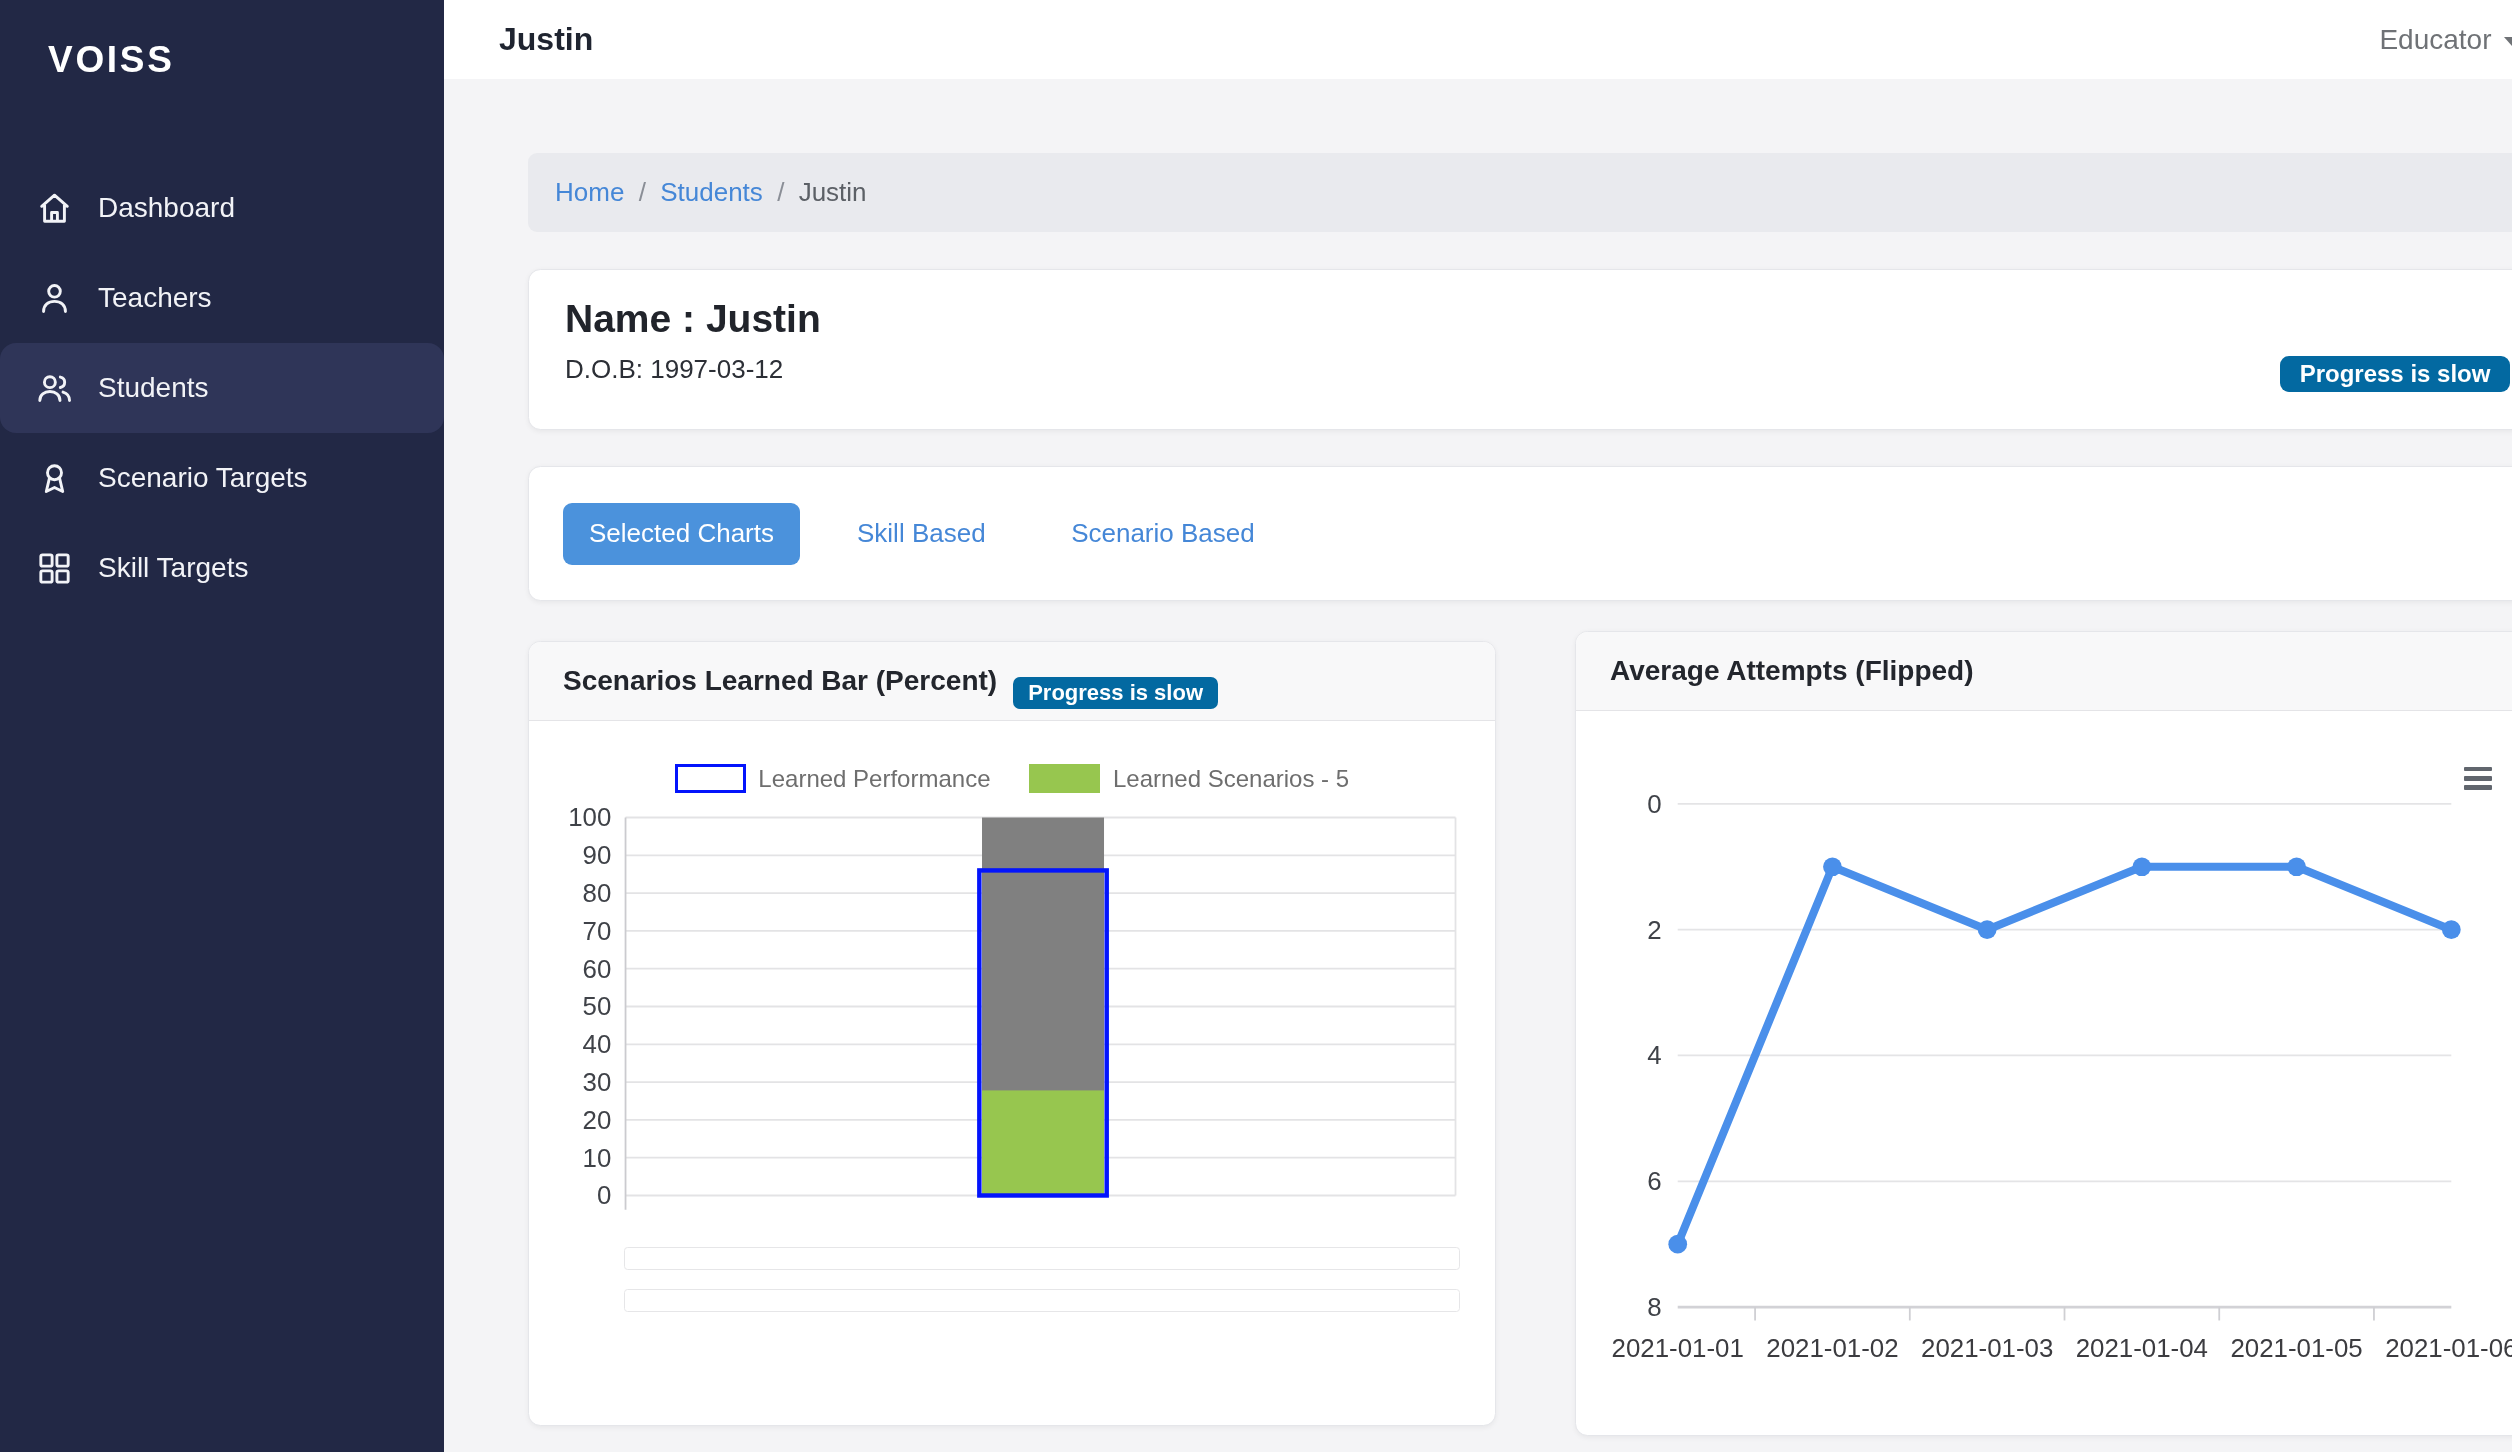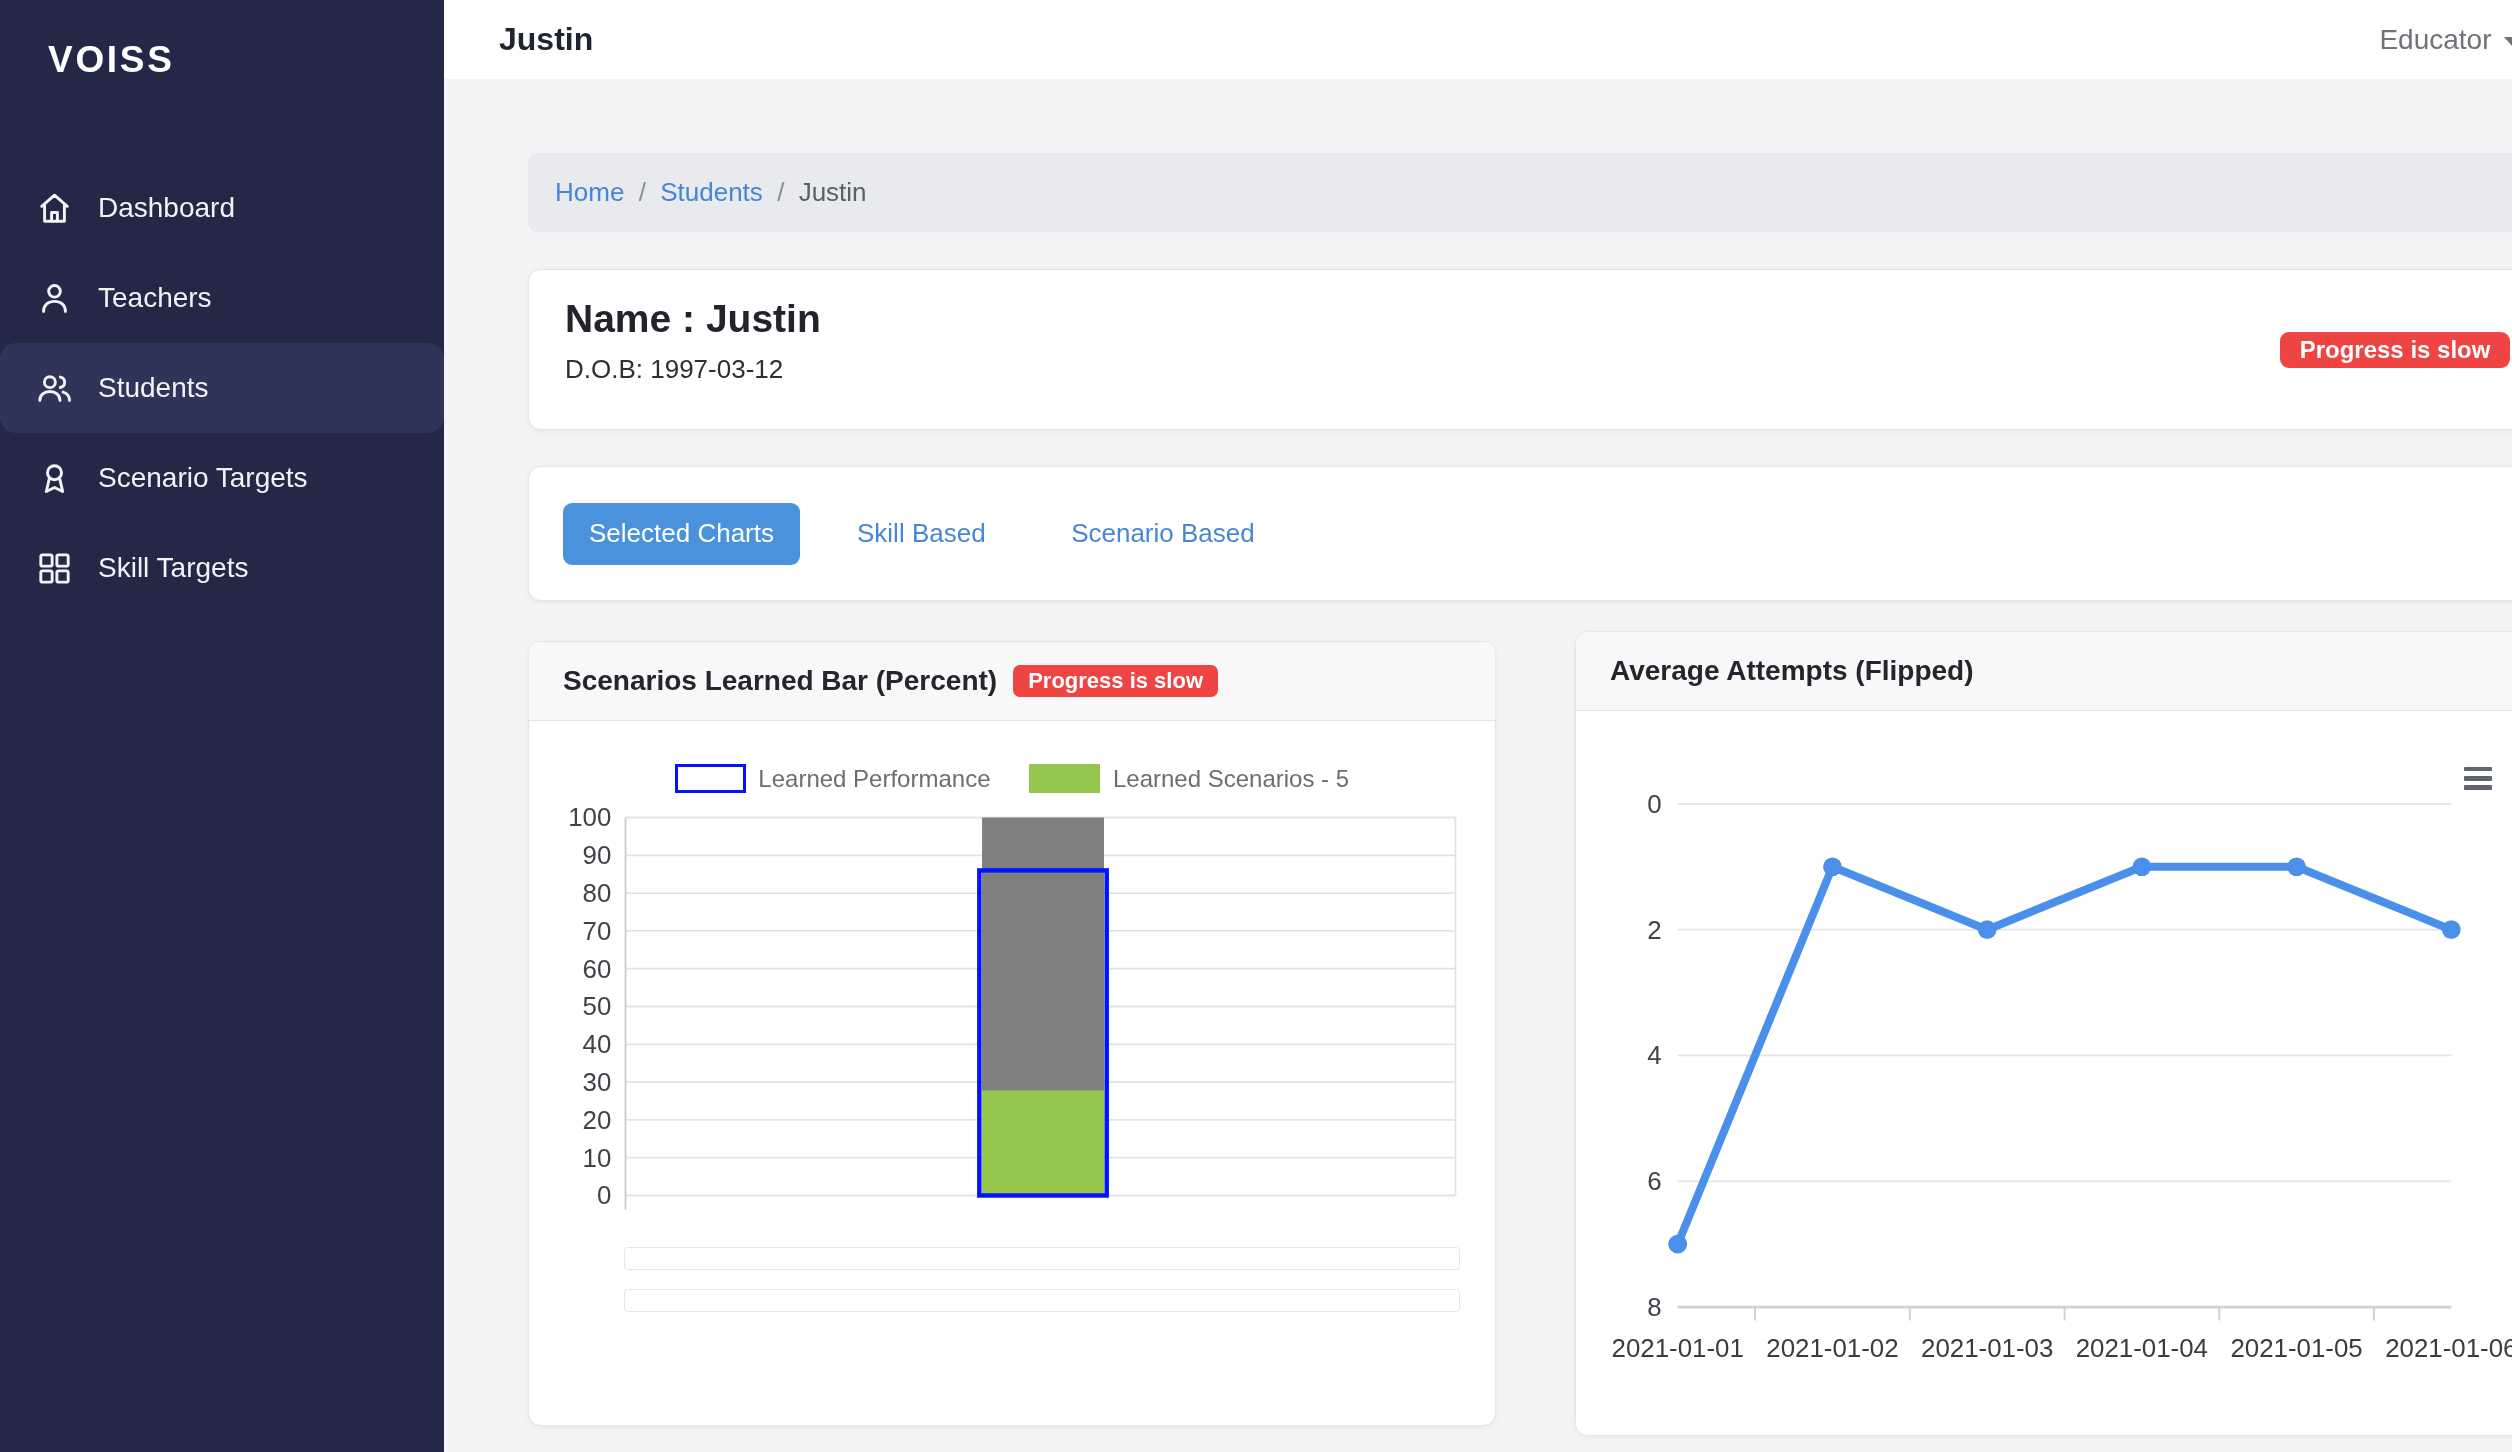--- a/index.html
+++ b/index.html
@@ -29,21 +29,21 @@
   .breadcrumb { margin-top:74px; height:79px; background:#e9eaee; border-radius:9px; display:flex; align-items:center; padding-left:27px; font-size:26px; }
   .crumb-link { color:#4587d7; cursor:pointer; text-decoration:none; }
   .crumb-sep { color:#8a8e96; margin:0 14.3px; }
   .crumb-current { color:#5c6066; }
 
   .card { background:#ffffff; border:0.9px solid #e5e6ea; border-radius:12.5px; box-shadow:0 1.8px 5.4px rgba(0,0,0,0.05); }
 
   .student-card { margin-top:37px; height:161px; position:relative; padding:27px 0 0 36px; }
   .student-name { font-size:39px; font-weight:700; color:#21242b; }
   .student-dob { font-size:26px; color:#2c2f36; margin-top:12.5px; }
-  .badge { display:inline-flex; align-items:center; justify-content:center; background:#ef4444; color:#ffffff; font-weight:700; border-radius:9px; }
+  .badge { display:inline-flex; align-items:center; justify-content:center; background:#0369a1; color:#ffffff; font-weight:700; border-radius:9px;margin-top:24px; }
   .student-card .badge { position:absolute; right:35px; top:62px; height:36px; padding:0 19.6px; font-size:24px; }
 
   .tabs-card { margin-top:36px; height:135px; display:flex; align-items:center; padding-left:34px; }
   .tab-btn { width:237px; height:62px; border:none; border-radius:9px; background:#4b92dc; color:#ffffff; font-size:26px; font-family:inherit; cursor:pointer; }
   .tab-link { font-size:26px; color:#4587d7; padding:0 28.5px; margin-left:28.5px; cursor:pointer; background:none; border:none; font-family:inherit; }
 
   .charts-row { margin-top:30px; display:flex; gap:79px; align-items:center; }
   .chart-card { overflow:hidden; }
   .chart-card.left { width:968px; height:785px; }
   .chart-card.right { width:971px; height:805px; }

